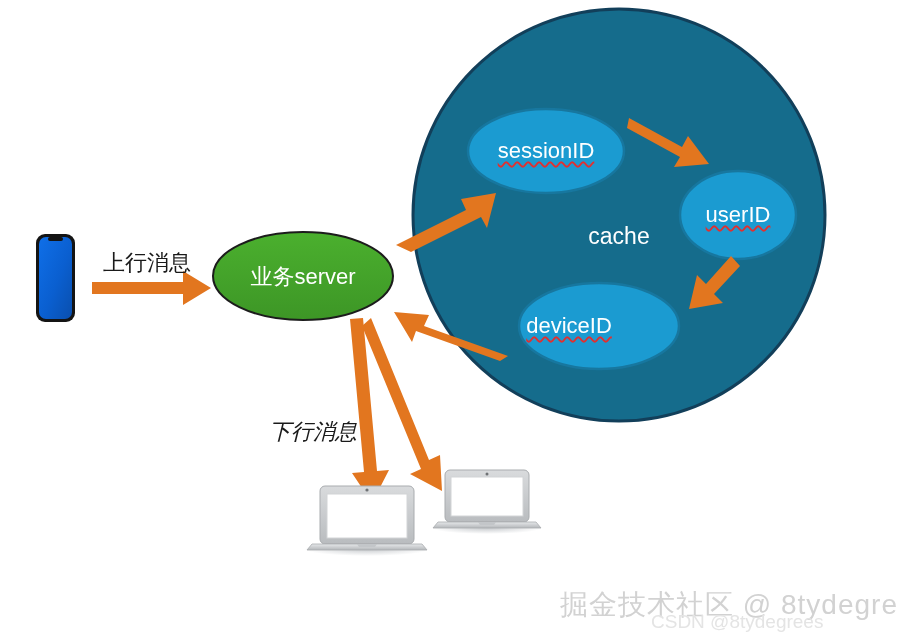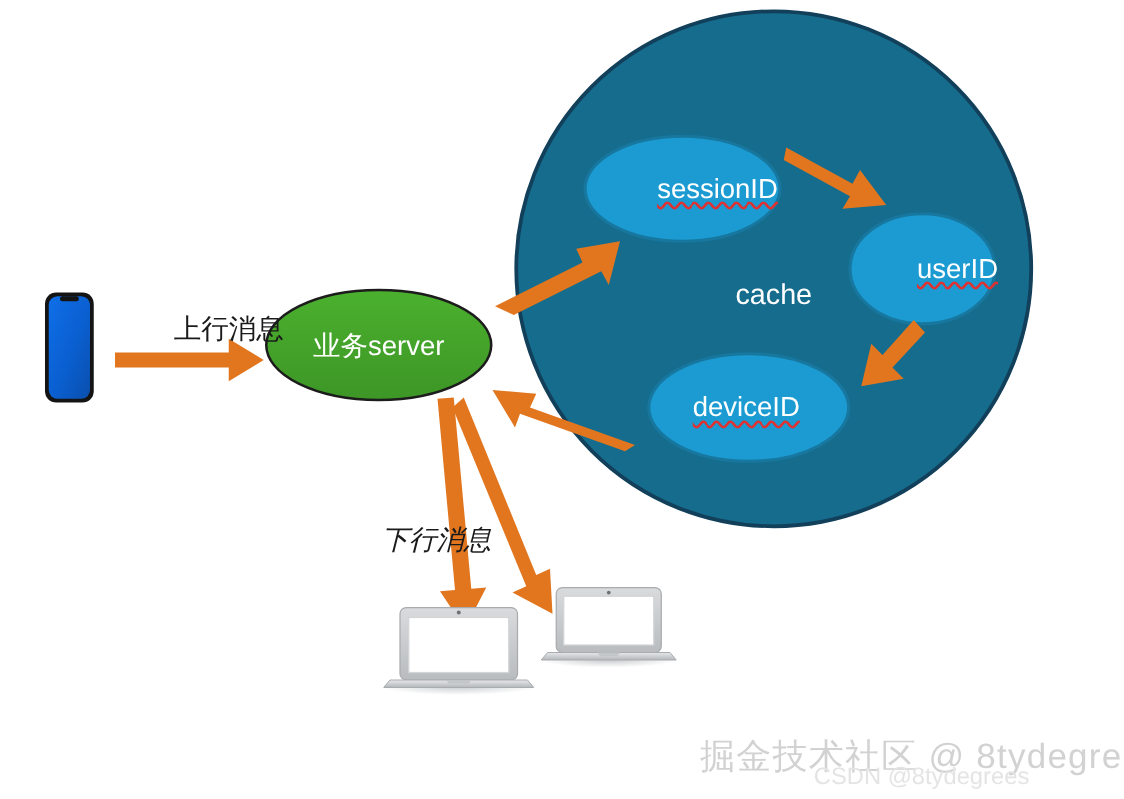--- a/index.html
+++ b/index.html
@@ -29,42 +29,40 @@
     white-space: nowrap;
     line-height: 1;
     pointer-events: none;
   }
   
   .node-label {
     color: #ffffff;
     font-size: 22px;
     text-align: center;
     transform: translate(-50%, -50%);
-    margin-left: 28px;
   }
   .node-label.spell {
     text-decoration: underline wavy #e03030;
     text-decoration-thickness: 1.5px;
     text-underline-offset: 3px;
   }
   .cache-label {
     color: #ffffff;
     font-size: 23px;
     transform: translate(-50%, -50%);
   }
   .server-label {
     color: #ffffff;
     font-size: 22px;
     transform: translate(-50%, -50%);
   }
   .flow-label {
     color: #1a1a1a;
     font-size: 22px;
     transform: translate(-50%, -50%);
-    margin-left: 36px;
   }
   
   #watermark-main {
     position: absolute;
     left: 560px;
     top: 586px;
     color: #d2d2d2;
     font-size: 28px;
     letter-spacing: 1px;
     white-space: nowrap;

